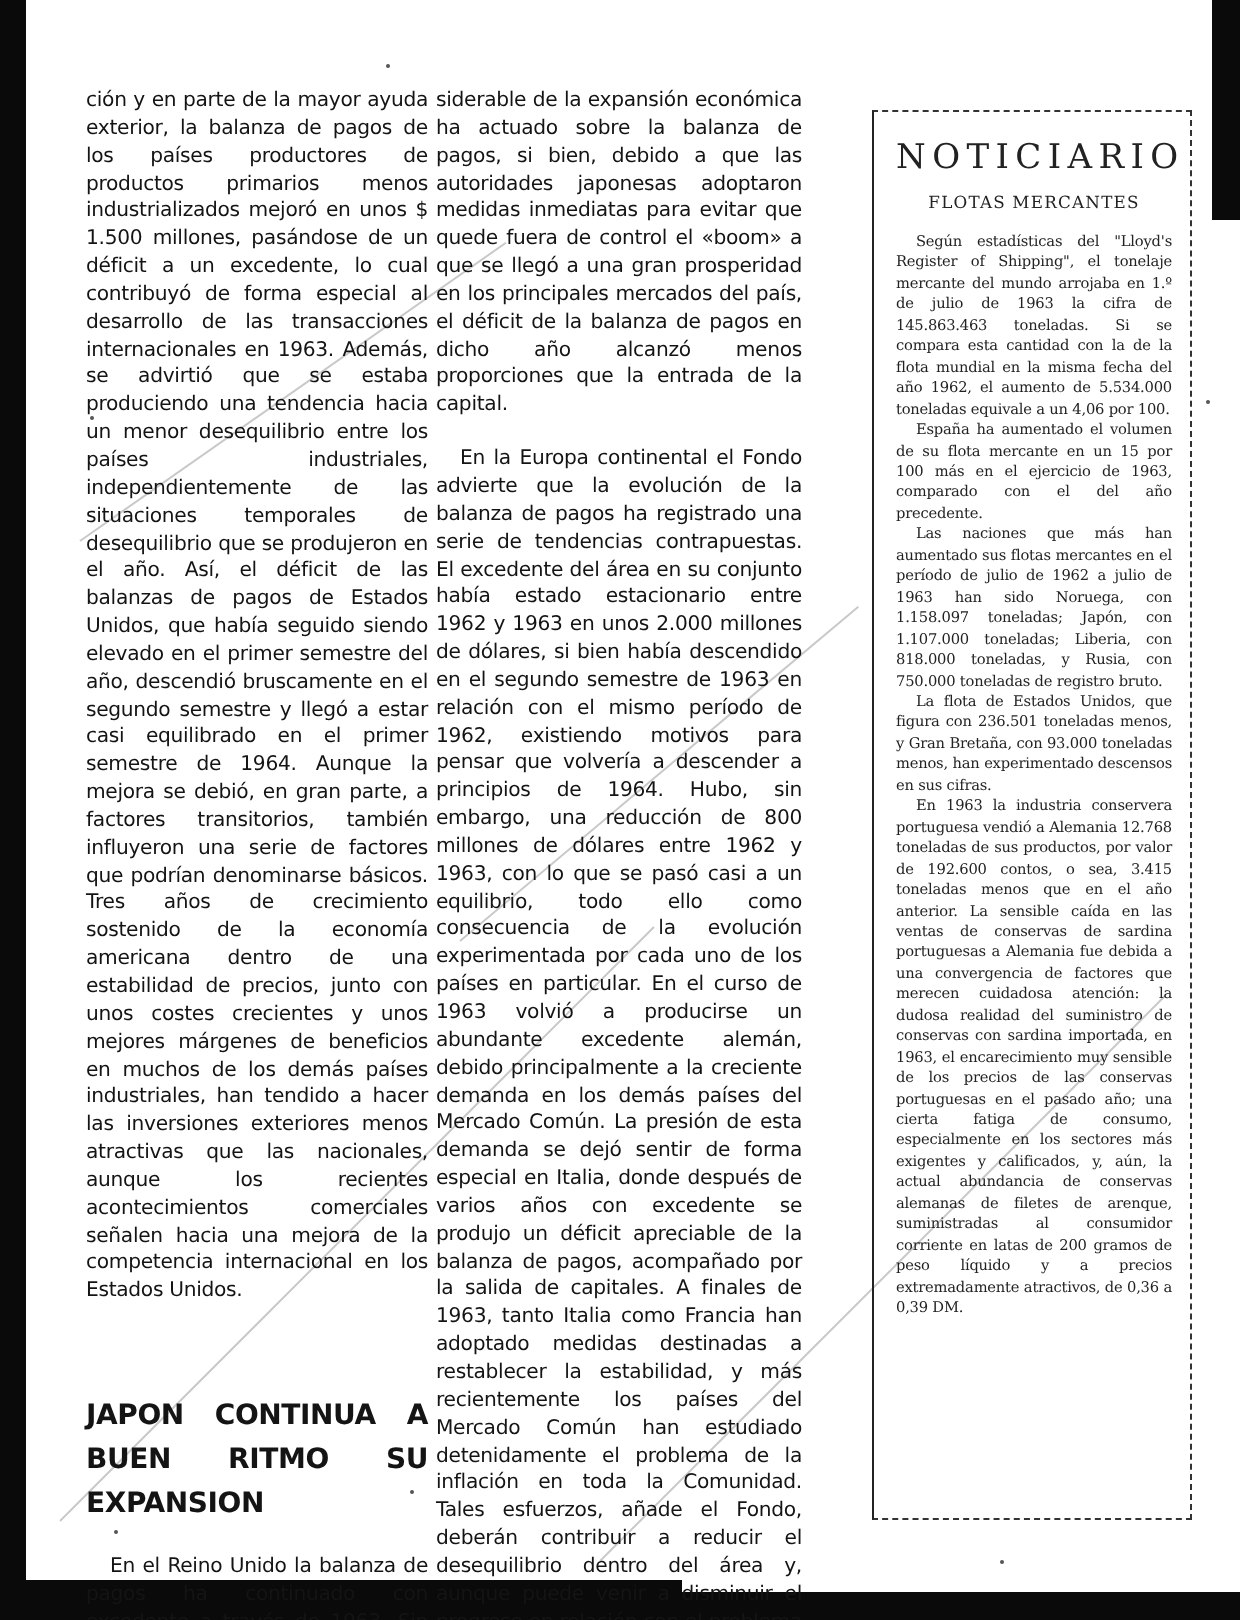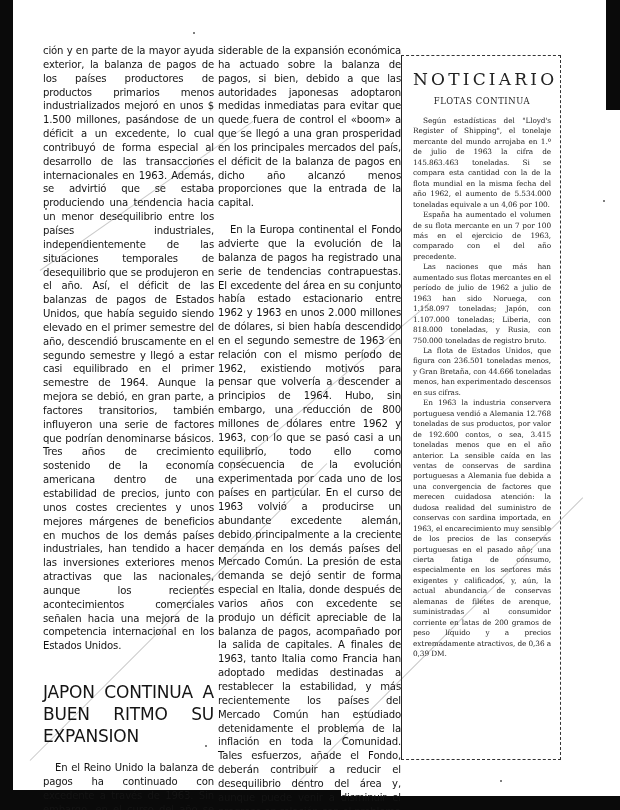--- a/index.html
+++ b/index.html
@@ -19,27 +19,27 @@
     font-family: "DejaVu Sans", sans-serif;
     font-size: 10.1px; line-height: 13.85px; text-align: justify;
     letter-spacing: -0.15px;
   }
   .col1 { left: 43px; width: 171px; }
   .col2 { left: 218px; width: 183px; }
   .col p { margin: 0; text-indent: 12px; }
   .col p.noindent { text-indent: 0; }
   .col p.gap { margin-top: 13px; }
   .section-heading {
-    font-family: "DejaVu Sans", sans-serif; font-weight: normal;
-    font-size: 17px; line-height: 22px; letter-spacing: -0.2px;
-    margin: 28px 0 14px 0; text-transform: uppercase;
+    font-family: "DejaVu Sans", sans-serif; font-weight: bold;
+    font-size: 14px; line-height: 22px; letter-spacing: -0.2px;
+    margin: 44px 0 14px 0; text-transform: uppercase;
   }
 
   .noticiario {
-    position: absolute; left: 401px; top: 55px; width: 160px; height: 705px;
+    position: absolute; left: 436px; top: 55px; width: 160px; height: 705px;
     border-left: 1.4px solid #222; border-right: 1.4px dashed #333;
     border-top: 1.4px dashed #333; border-bottom: 1.4px dashed #333;
     box-sizing: border-box; padding: 8px 9px 0 11px;
     font-family: "DejaVu Serif", serif; color: #222;
   }
   .noticiario .title {
     font-family: "DejaVu Serif", serif; font-size: 17px; letter-spacing: 3.2px;
     text-align: center; margin: 4px 0 6px 0; line-height: 22px;
   }
   .noticiario .subhead {
@@ -73,25 +73,25 @@
 
 </article>
 
 <article class="col col2">
   <p class="noindent">siderable de la expansión económica ha actuado sobre la balanza de pagos, si bien, debido a que las autoridades japonesas adoptaron medidas inmediatas para evitar que quede fuera de control el «boom» a que se llegó a una gran prosperidad en los principales mercados del país, el déficit de la balanza de pagos en dicho año alcanzó menos proporciones que la entrada de la capital.</p>
   <p class="gap">En la Europa continental el Fondo advierte que la evolución de la balanza de pagos ha registrado una serie de tendencias contrapuestas. El excedente del área en su conjunto había estado estacionario entre 1962 y 1963 en unos 2.000 millones de dólares, si bien había descendido en el segundo semestre de 1963 en relación con el mismo período de 1962, existiendo motivos para pensar que volvería a descender a principios de 1964. Hubo, sin embargo, una reducción de 800 millones de dólares entre 1962 y 1963, con lo que se pasó casi a un equilibrio, todo ello como consecuencia de la evolución experimentada por cada uno de los países en particular. En el curso de 1963 volvió a producirse un abundante excedente alemán, debido principalmente a la creciente demanda en los demás países del Mercado Común. La presión de esta demanda se dejó sentir de forma especial en Italia, donde después de varios años con excedente se produjo un déficit apreciable de la balanza de pagos, acompañado por la salida de capitales. A finales de 1963, tanto Italia como Francia han adoptado medidas destinadas a restablecer la estabilidad, y más recientemente los países del Mercado Común han estudiado detenidamente el problema de la inflación en toda la Comunidad. Tales esfuerzos, añade el Fondo, deberán contribuir a reducir el desequilibrio dentro del área y, aunque puede venir a disminuir el progreso en relación con el problema planteado por la situación de las balanzas de pago con el resto del mundo, es evidente que ya desde comienzos de 1964 el problema</p>
 </article>
 
 <aside class="noticiario">
   <div class="title">NOTICIARIO</div>
-  <div class="subhead">FLOTAS CONTINUA</div>
+  <div class="subhead">FLOTAS MERCANTES</div>
   <p>Según estadísticas del "Lloyd's Register of Shipping", el tonelaje mercante del mundo arrojaba en 1.º de julio de 1963 la cifra de 145.863.463 toneladas. Si se compara esta cantidad con la de la flota mundial en la misma fecha del año 1962, el aumento de 5.534.000 toneladas equivale a un 4,06 por 100.</p>
-  <p>España ha aumentado el volumen de su flota mercante en un 7 por 100 más en el ejercicio de 1963, comparado con el del año precedente.</p>
+  <p>España ha aumentado el volumen de su flota mercante en un 15 por 100 más en el ejercicio de 1963, comparado con el del año precedente.</p>
   <p>Las naciones que más han aumentado sus flotas mercantes en el período de julio de 1962 a julio de 1963 han sido Noruega, con 1.158.097 toneladas; Japón, con 1.107.000 toneladas; Liberia, con 818.000 toneladas, y Rusia, con 750.000 toneladas de registro bruto.</p>
-  <p>La flota de Estados Unidos, que figura con 236.501 toneladas menos, y Gran Bretaña, con 44.666 toneladas menos, han experimentado descensos en sus cifras.</p>
+  <p>La flota de Estados Unidos, que figura con 236.501 toneladas menos, y Gran Bretaña, con 93.000 toneladas menos, han experimentado descensos en sus cifras.</p>
   <p>En 1963 la industria conservera portuguesa vendió a Alemania 12.768 toneladas de sus productos, por valor de 192.600 contos, o sea, 3.415 toneladas menos que en el año anterior. La sensible caída en las ventas de conservas de sardina portuguesas a Alemania fue debida a una convergencia de factores que merecen cuidadosa atención: la dudosa realidad del suministro de conservas con sardina importada, en 1963, el encarecimiento muy sensible de los precios de las conservas portuguesas en el pasado año; una cierta fatiga de consumo, especialmente en los sectores más exigentes y calificados, y, aún, la actual abundancia de conservas alemanas de filetes de arenque, suministradas al consumidor corriente en latas de 200 gramos de peso líquido y a precios extremadamente atractivos, de 0,36 a 0,39 DM.</p>
 </aside>
 
 <div class="speck" style="left:45px;top:208px;"></div>
 <div class="speck" style="left:193px;top:32px;"></div>
 <div class="speck" style="left:205px;top:745px;"></div>
 <div class="speck" style="left:57px;top:765px;"></div>
 <div class="speck" style="left:500px;top:780px;"></div>
 <div class="speck" style="left:603px;top:200px;"></div>
 <div class="speck" style="left:125px;top:520px;"></div>

